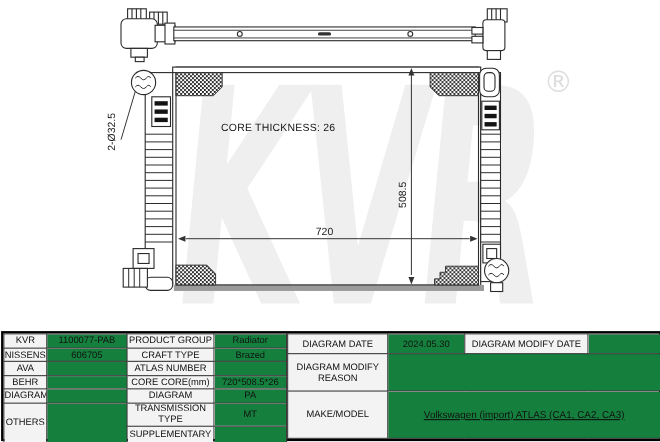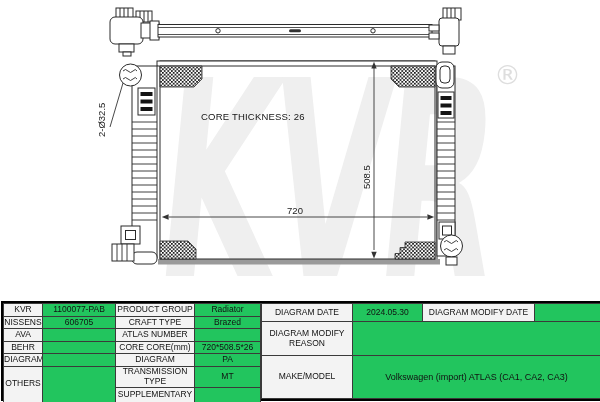--- a/index.html
+++ b/index.html
@@ -7,22 +7,22 @@
         font-family:"Liberation Sans",sans-serif;}
   #drawing{position:absolute;left:0;top:0;}
   .tbl-wrap{position:absolute;left:1px;top:301px;width:596px;height:96px;
             display:flex;border:2px solid #000;background:#fff;}
   table{border-collapse:collapse;table-layout:fixed;height:100%;}
   .t-left{width:257px;}
   .t-right{width:339px;}
   td{border:1px solid #3a3a3a;font-size:8.5px;line-height:1.15;color:#111;
      text-align:center;vertical-align:middle;padding:0;overflow:hidden;white-space:normal;}
   td.lbl{background:#f3f3f3;}
-  td.val{background:#22c55e;}
-  td.big{font-size:9px;}
+  td.val{background:#15803d;}
+  td.big{font-size:9px;text-decoration:underline;}
   .r13{height:13px}.r12{height:12px}.r18{height:18px}.r15{height:15px}
   .r25{height:25px}.r31{height:31px}.r27{height:27px}
 </style>
 </head>
 <body>
 
 <div id="page">
 
   <svg id="drawing" width="600" height="300" viewBox="0 0 600 300">
     <defs>

